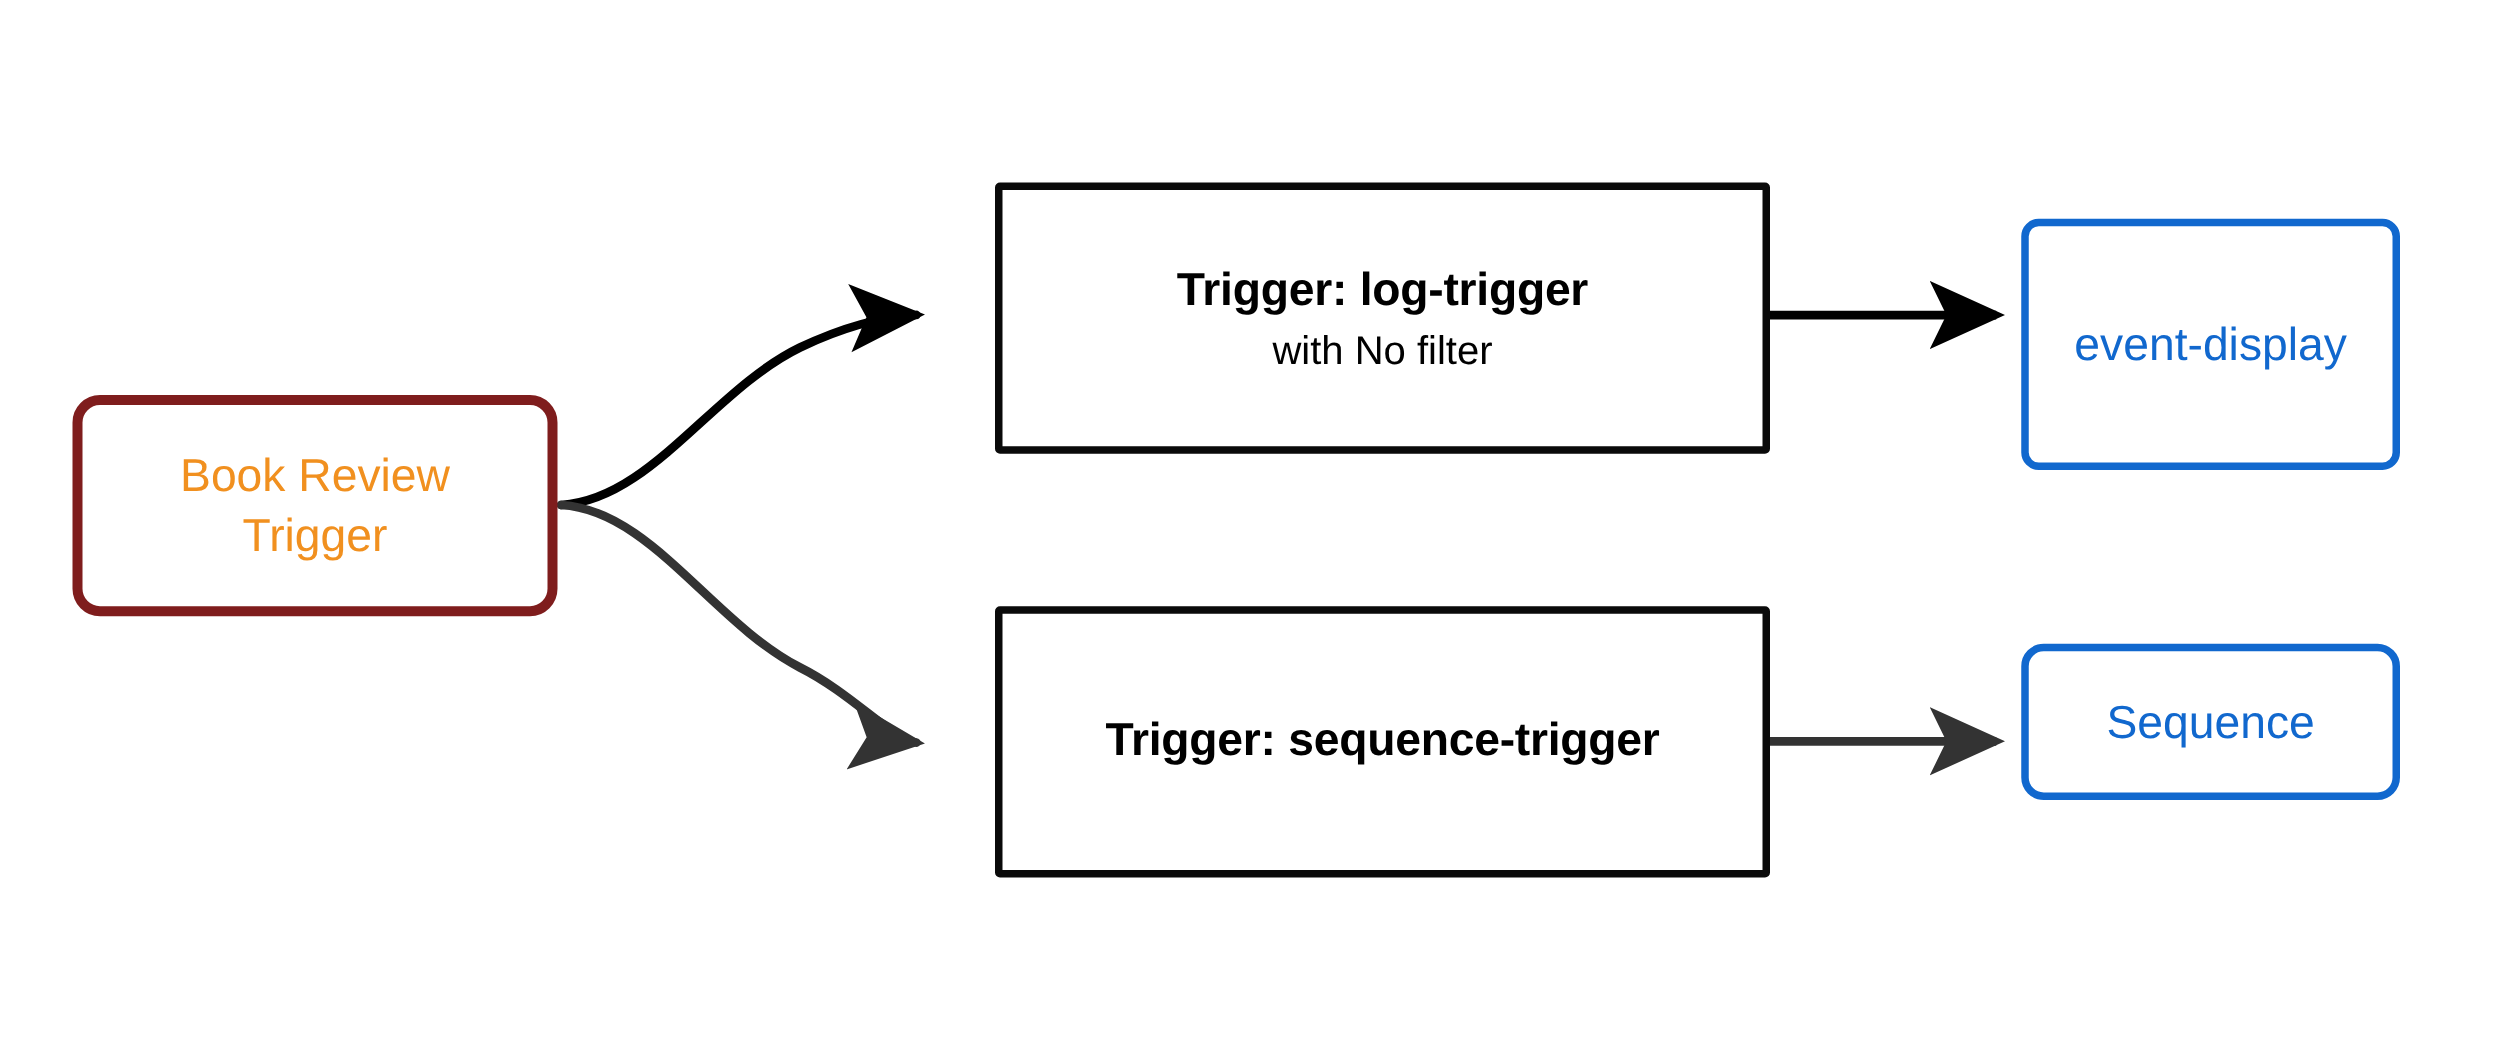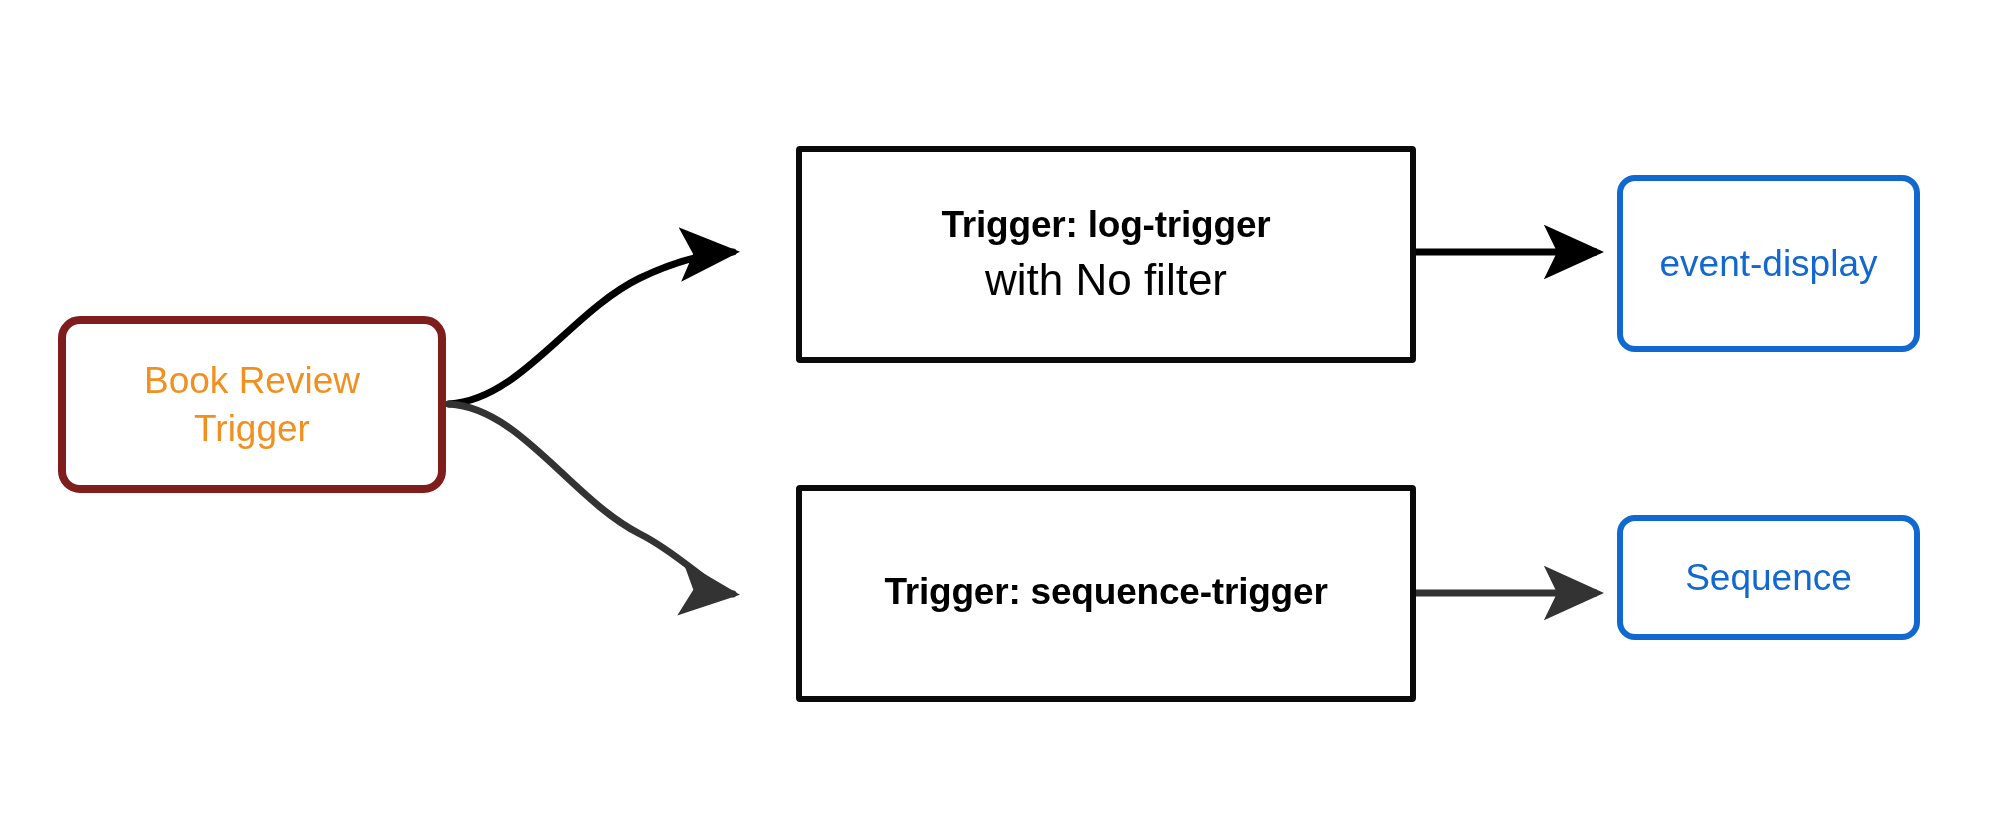--- a/index.html
+++ b/index.html
@@ -67,36 +67,37 @@
     height: 217px;
     text-align: right;
   }
   .trigger-title {
     font-size: 37px;
     font-weight: 700;
     letter-spacing: -0.2px;
     margin-bottom: 4px;
   }
   .trigger-sub {
-    font-size: 44px;
+    font-size: 32px;
     font-weight: 400;
   }
   
   .node-sink {
     left: 1617px;
     width: 303px;
     border: 6px solid #1168CE;
     border-radius: 18px;
     color: #1168CE;
     font-size: 37px;
     font-weight: 400;
   }
   .node-sink-event {
     top: 175px;
-    height: 177px;
+    height: 201px;
+    border-radius: 14px;
   }
   .node-sink-sequence {
     top: 515px;
     height: 125px;
   }
 </style>
 </head>
 <body>
 
 <div id="canvas">

